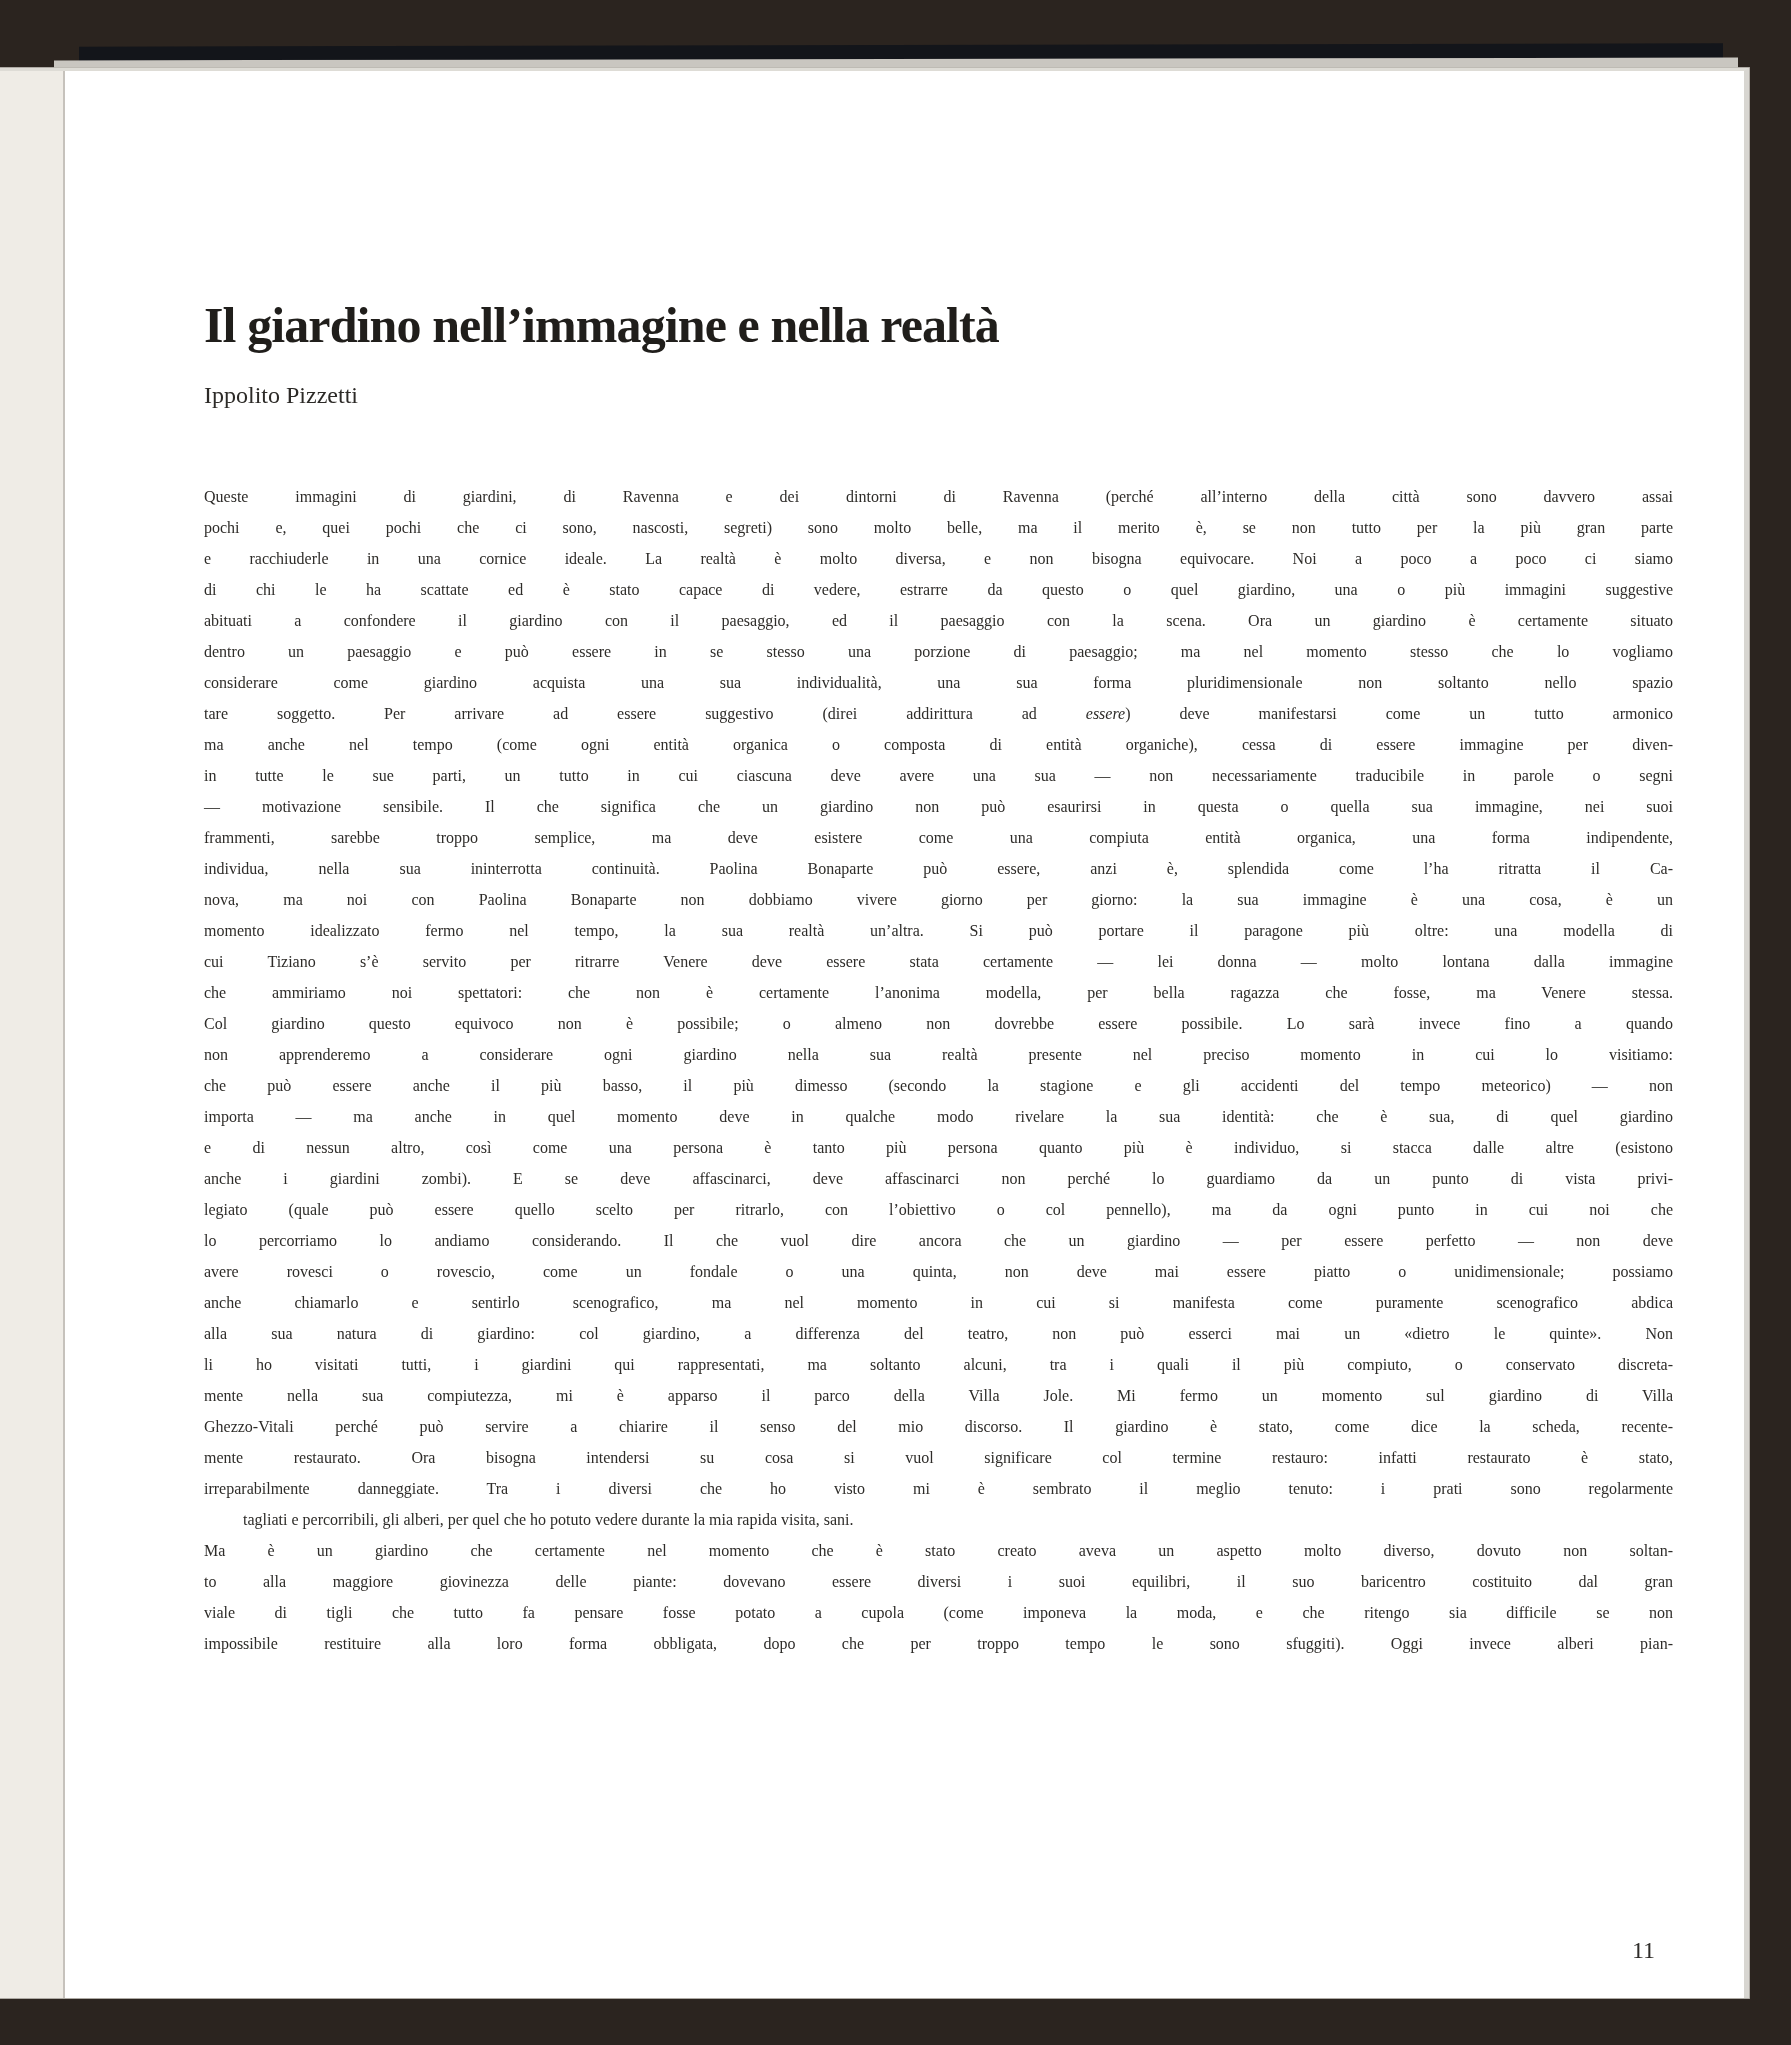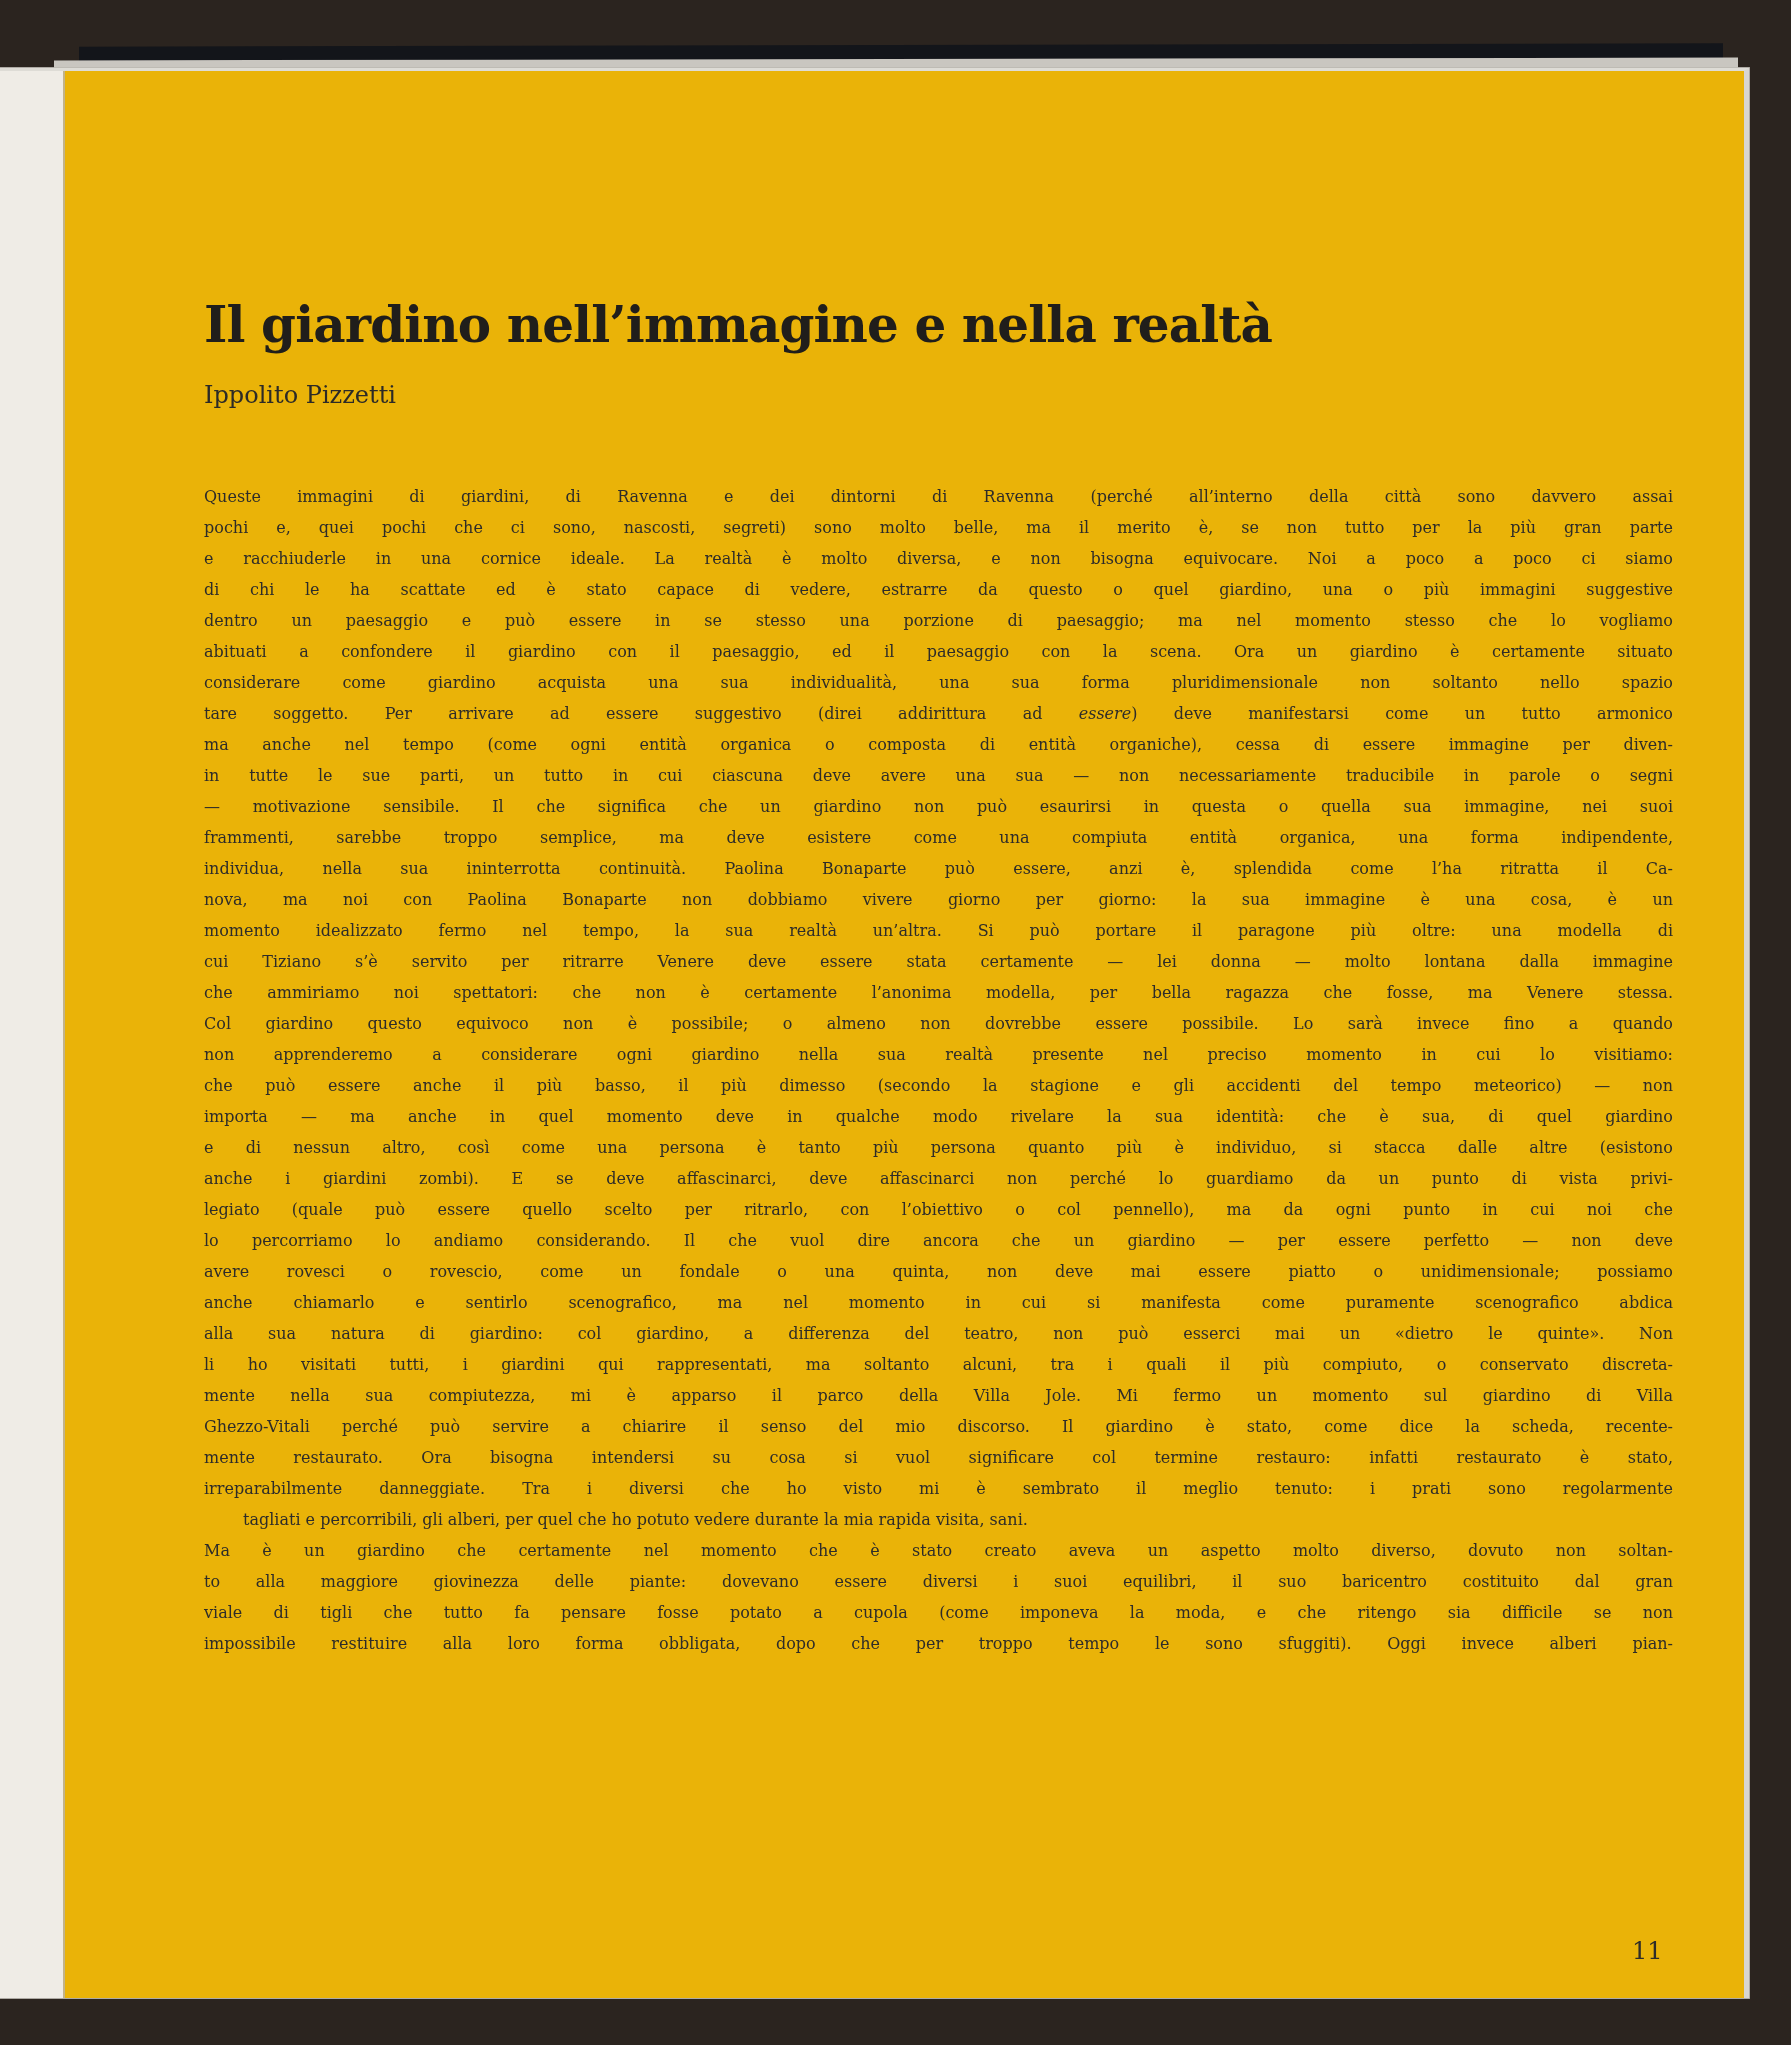--- a/index.html
+++ b/index.html
@@ -12,24 +12,25 @@
   .cover-edge {
     position:absolute; left:79px; top:45px; width:1644px; height:19.7px;
     background:#13151a; transform:rotate(-0.12deg);
   }
   .page-stack-edge {
     position:absolute; left:54px; top:59px; width:1684px; height:10.7px;
     background:#c9c6c0; transform:rotate(-0.1deg);
   }
   .page {
     position:absolute; left:0; top:68px; width:1744px; height:1927px;
-    background:#eab308;
+    background:#ffffff;
     border-top:3.6px solid #dedcd6;
     border-right:5.4px solid #d8d6d1;
     box-shadow:0 0 0 0.9px #bdbab3;
+    font-family:Liberation Serif, serif;
   }
   .page::before { 
     content:""; position:absolute; left:0; top:0; width:63px; height:100%;
     background:#efece6;
   }
   .crease {
     position:absolute; left:63px; top:0; width:1.8px; height:100%;
     background:#b8b3ab; opacity:.8;
   }
   .title {
@@ -64,22 +65,22 @@
   <div class="page-stack-edge"></div>
   <div class="page">
     <div class="crease"></div>
     <h1 class="title">Il giardino nell’immagine e nella realtà</h1>
     <div class="author">Ippolito Pizzetti</div>
     <div class="body-text">
         <div class="line">Queste immagini di giardini, di Ravenna e dei dintorni di Ravenna (perché all’interno della città sono davvero assai</div>
         <div class="line">pochi e, quei pochi che ci sono, nascosti, segreti) sono molto belle, ma il merito è, se non tutto per la più gran parte</div>
         <div class="line">e racchiuderle in una cornice ideale. La realtà è molto diversa, e non bisogna equivocare. Noi a poco a poco ci siamo</div>
         <div class="line">di chi le ha scattate ed è stato capace di vedere, estrarre da questo o quel giardino, una o più immagini suggestive</div>
+        <div class="line">abituati a confondere il giardino con il paesaggio, ed il paesaggio con la scena. Ora un giardino è certamente situato</div>
         <div class="line">dentro un paesaggio e può essere in se stesso una porzione di paesaggio; ma nel momento stesso che lo vogliamo</div>
-        <div class="line">abituati a confondere il giardino con il paesaggio, ed il paesaggio con la scena. Ora un giardino è certamente situato</div>
         <div class="line">considerare come giardino acquista una sua individualità, una sua forma pluridimensionale non soltanto nello spazio</div>
         <div class="line">tare soggetto. Per arrivare ad essere suggestivo (direi addirittura ad <i>essere</i>) deve manifestarsi come un tutto armonico</div>
         <div class="line">ma anche nel tempo (come ogni entità organica o composta di entità organiche), cessa di essere immagine per diven-</div>
         <div class="line">in tutte le sue parti, un tutto in cui ciascuna deve avere una sua — non necessariamente traducibile in parole o segni</div>
         <div class="line">— motivazione sensibile. Il che significa che un giardino non può esaurirsi in questa o quella sua immagine, nei suoi</div>
         <div class="line">frammenti, sarebbe troppo semplice, ma deve esistere come una compiuta entità organica, una forma indipendente,</div>
         <div class="line">individua, nella sua ininterrotta continuità. Paolina Bonaparte può essere, anzi è, splendida come l’ha ritratta il Ca-</div>
         <div class="line">nova, ma noi con Paolina Bonaparte non dobbiamo vivere giorno per giorno: la sua immagine è una cosa, è un</div>
         <div class="line">momento idealizzato fermo nel tempo, la sua realtà un’altra. Si può portare il paragone più oltre: una modella di</div>
         <div class="line">cui Tiziano s’è servito per ritrarre Venere deve essere stata certamente — lei donna — molto lontana dalla immagine</div>

